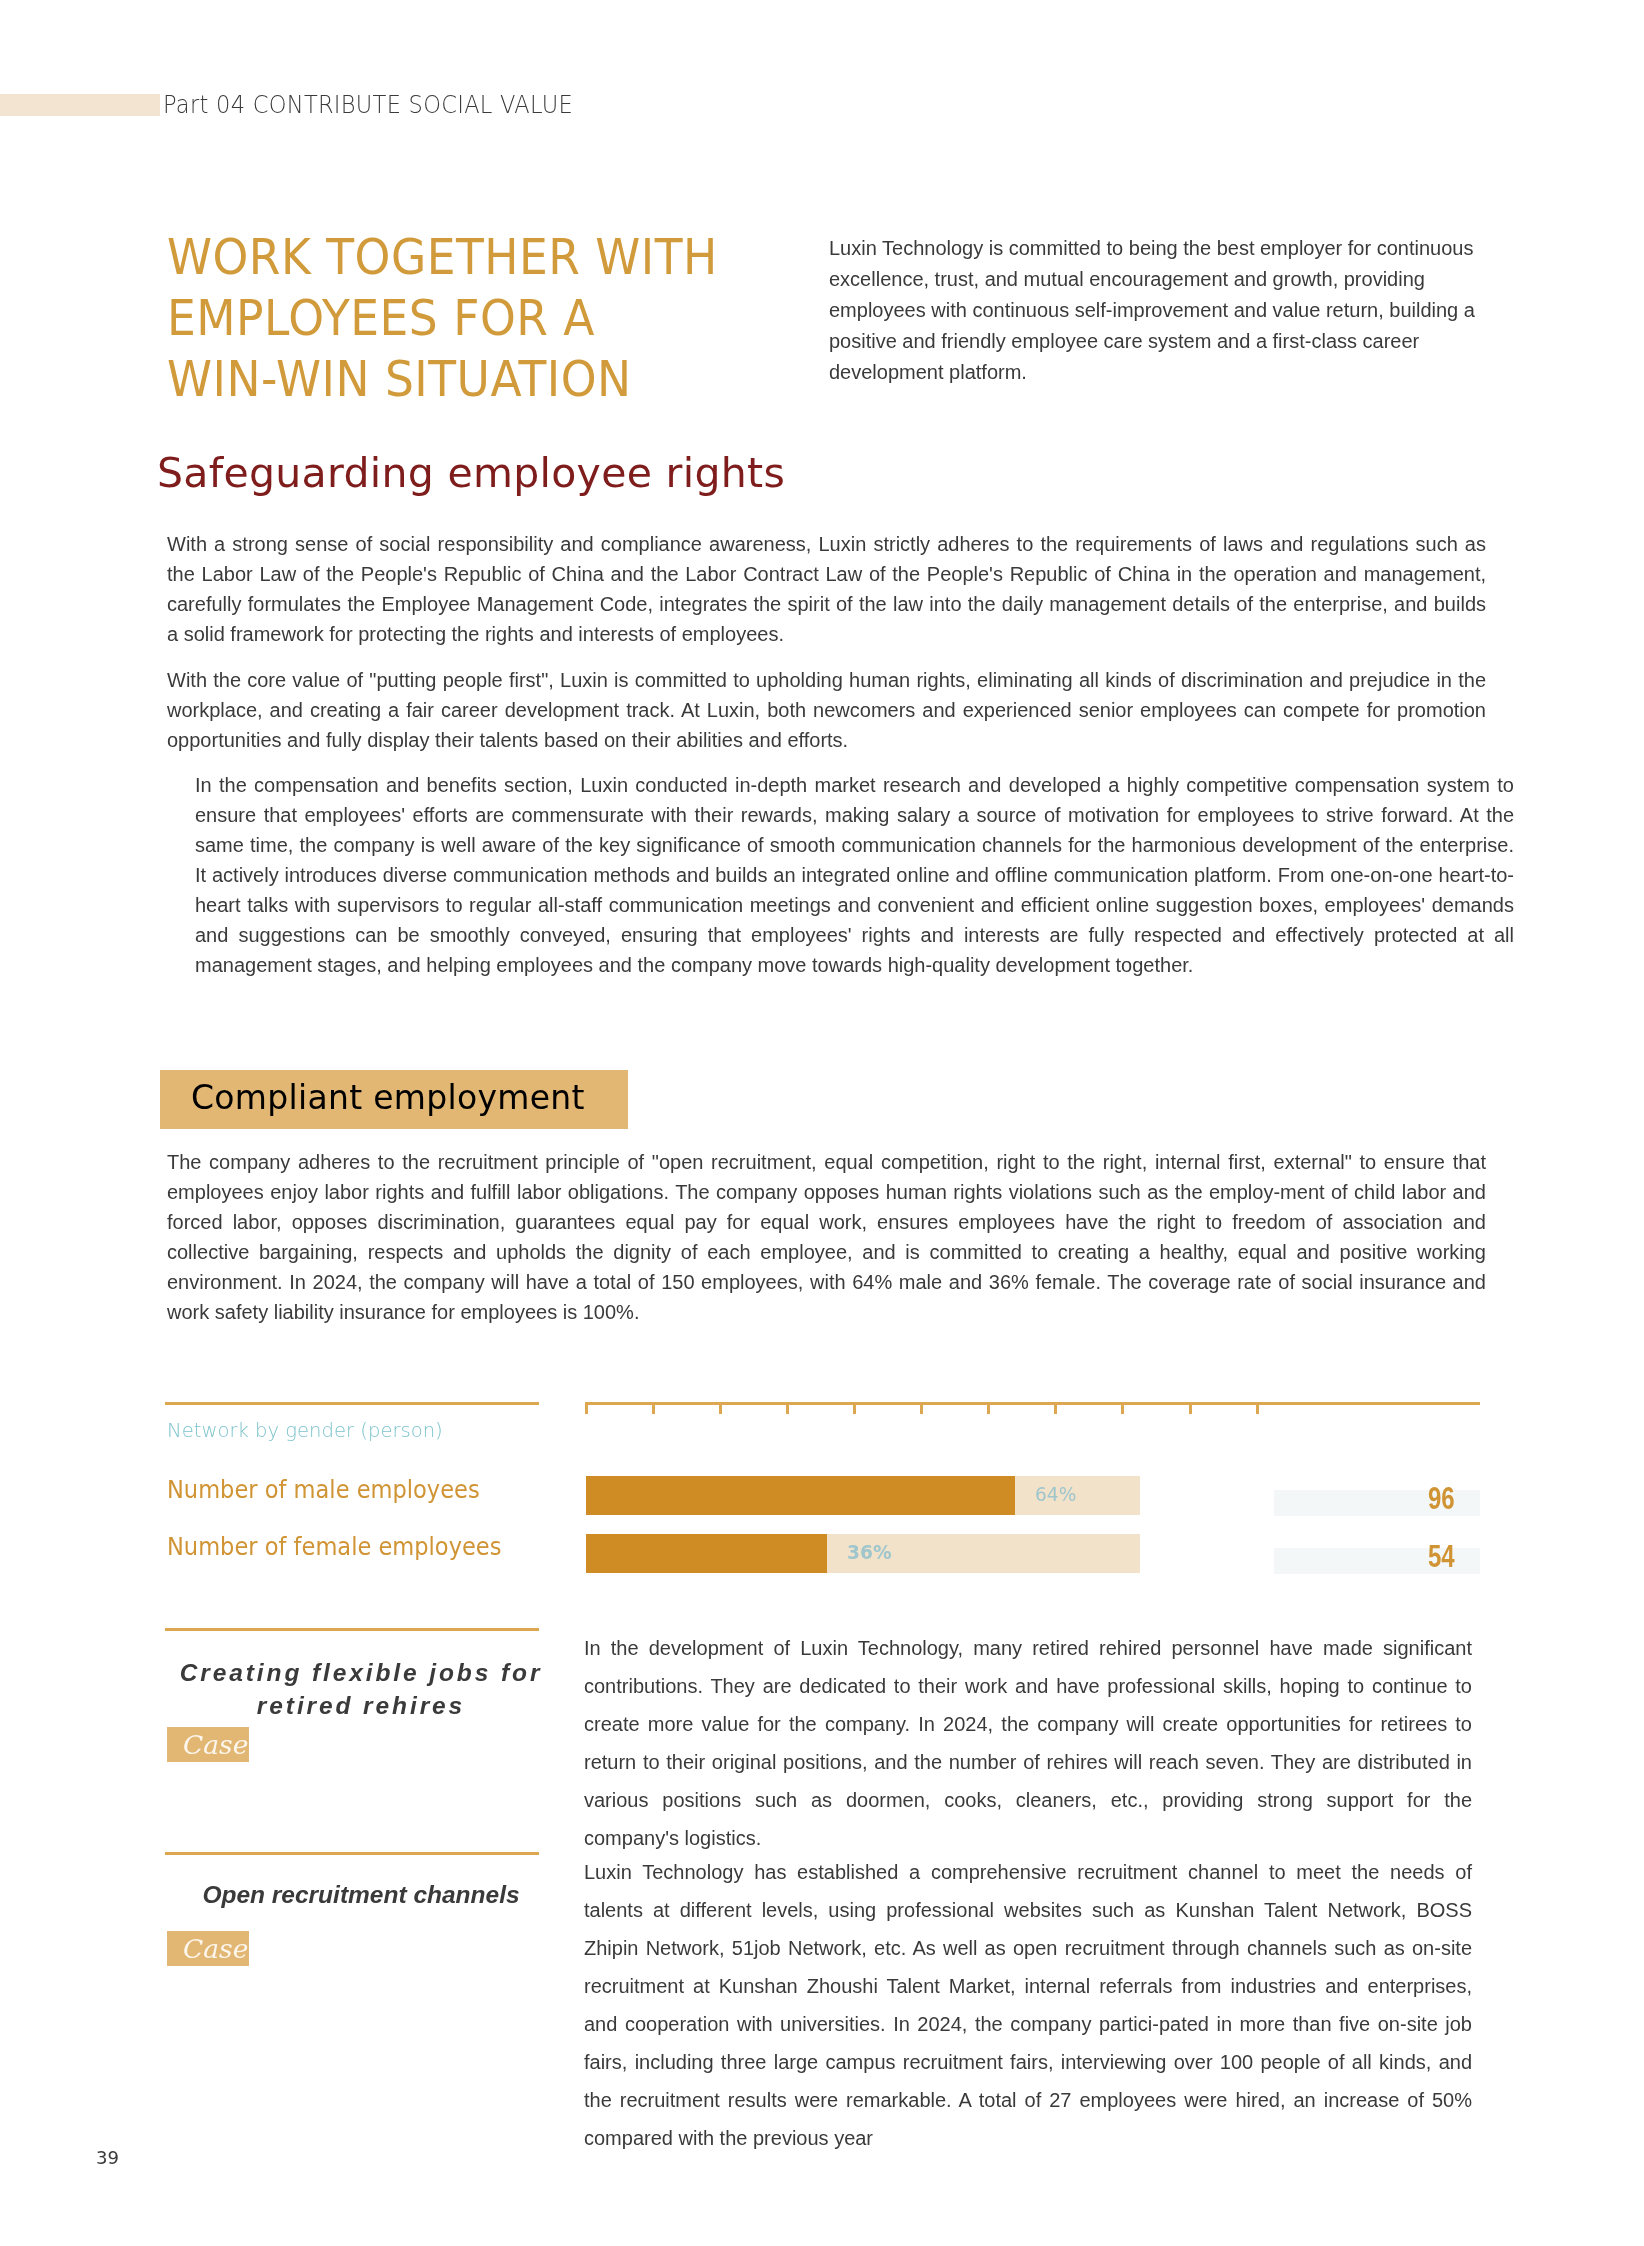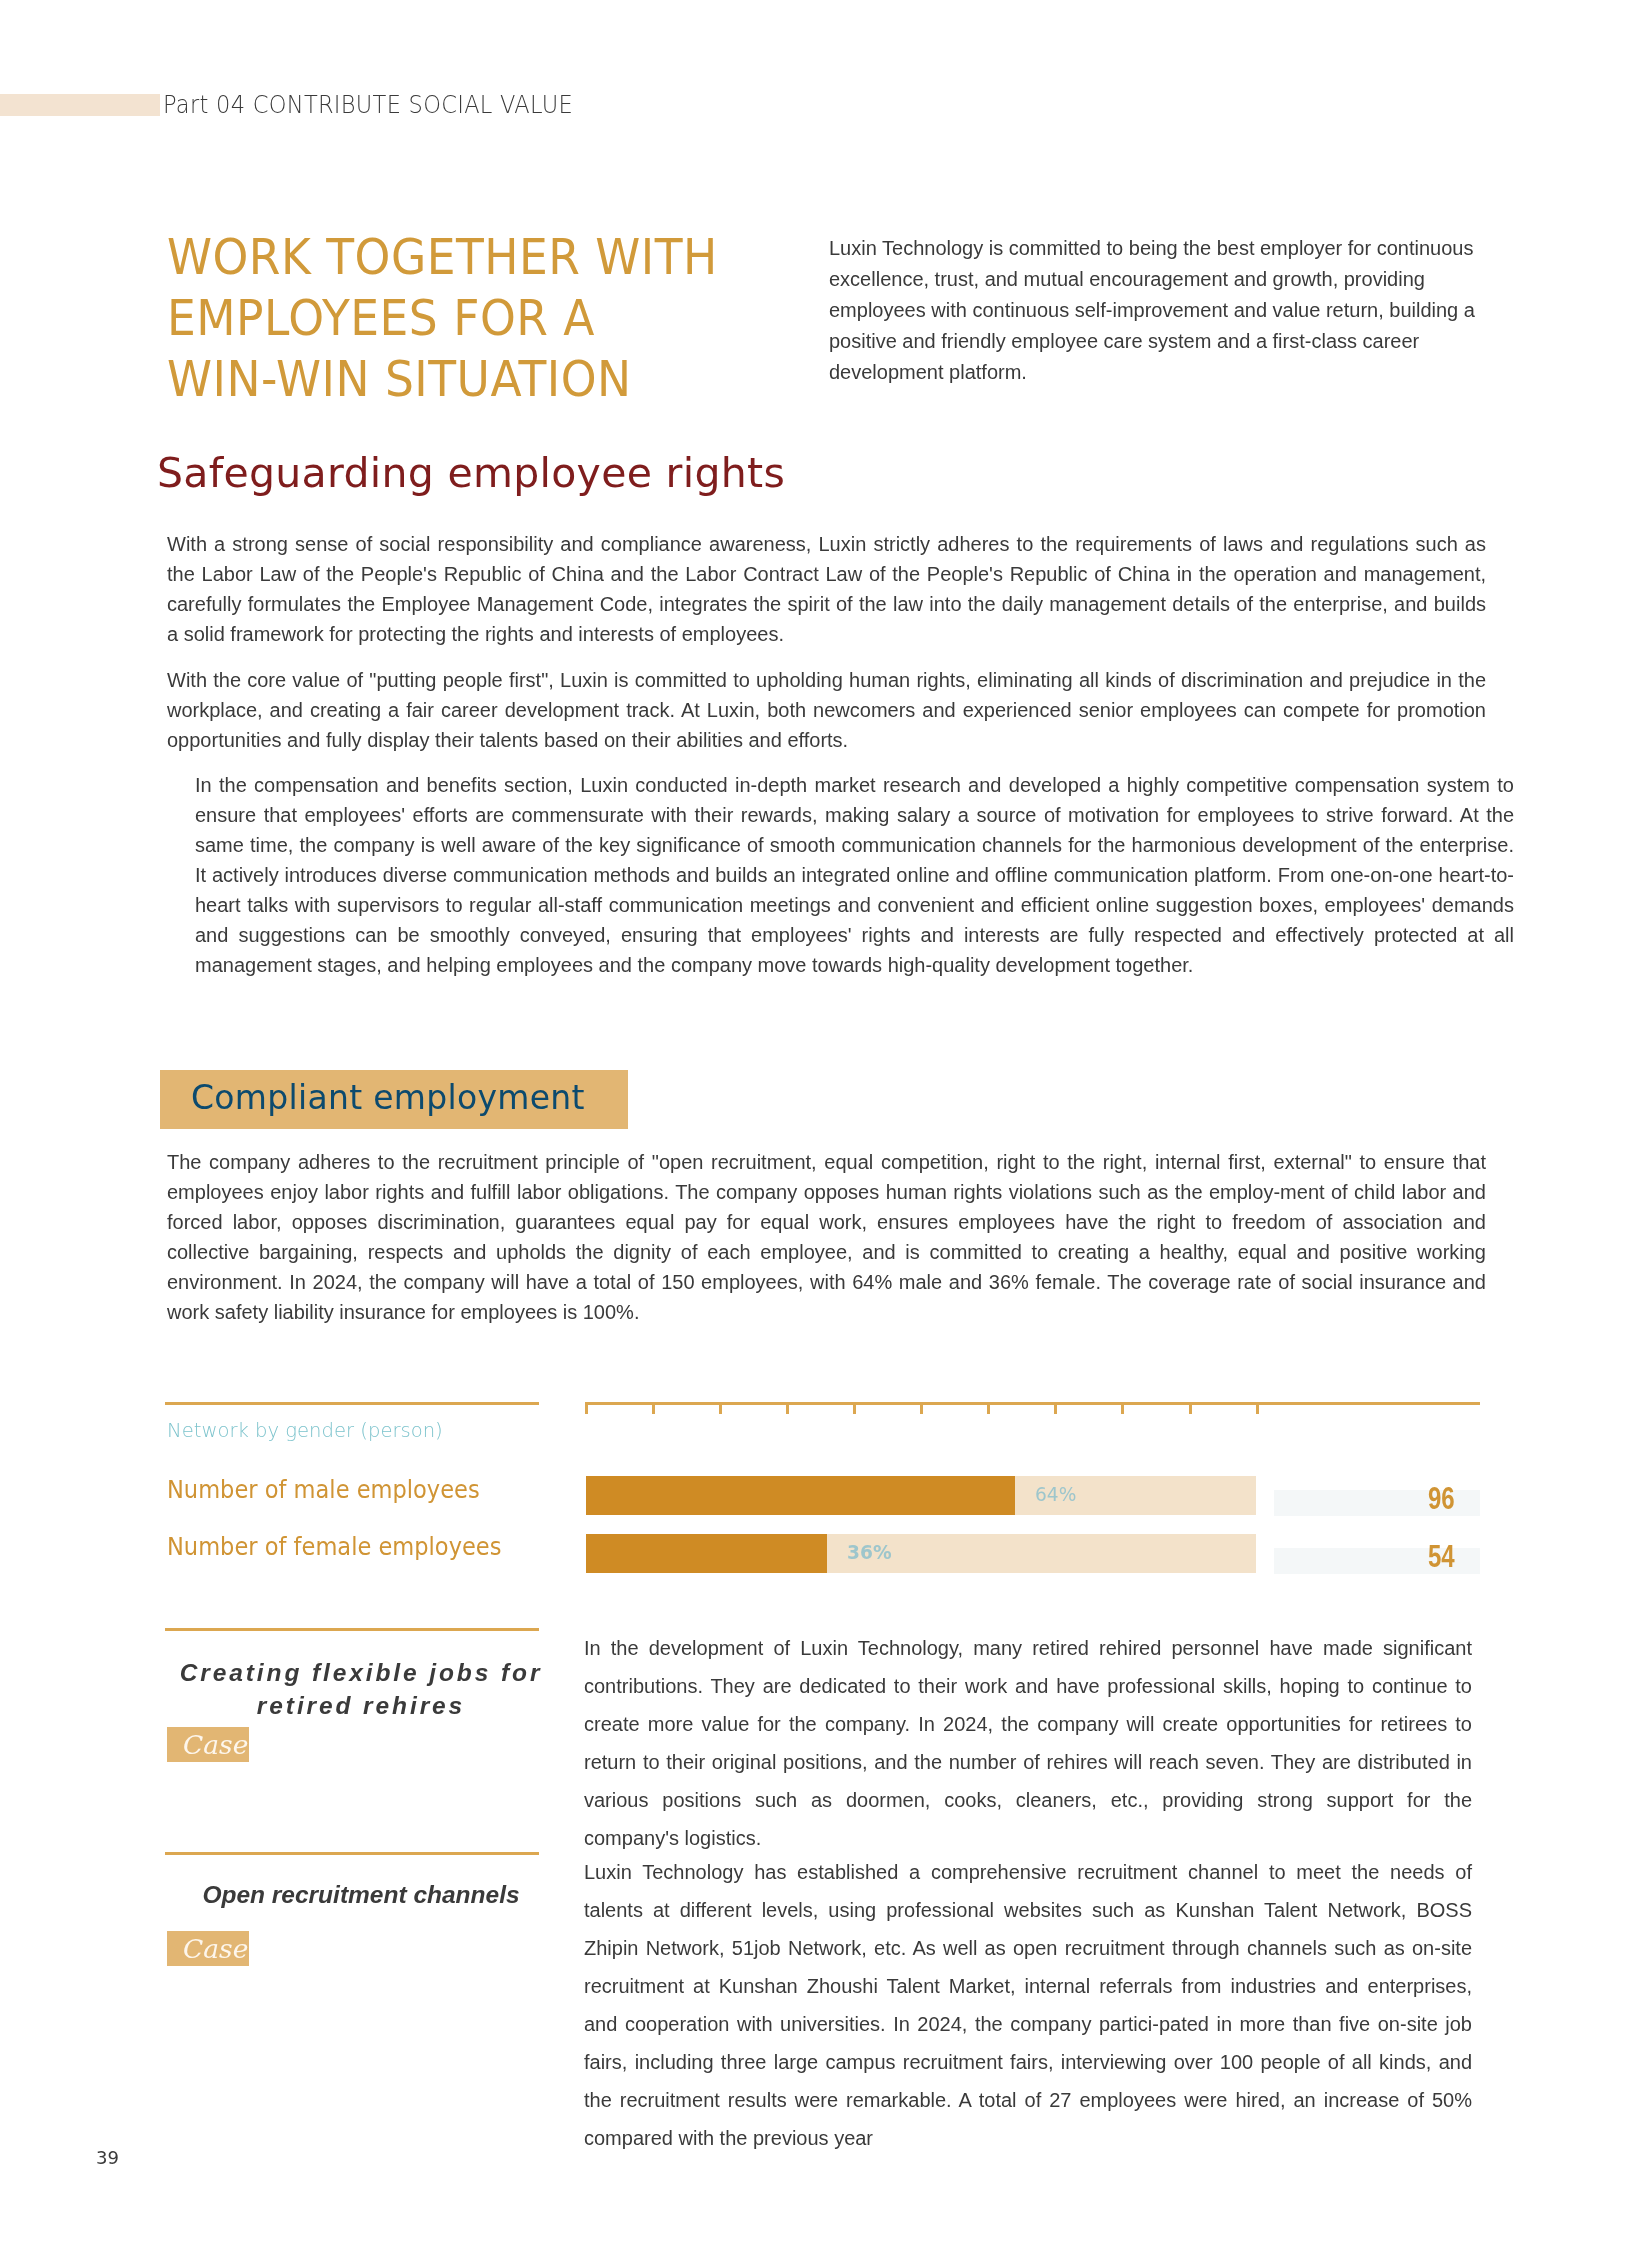--- a/index.html
+++ b/index.html
@@ -13,30 +13,30 @@
     .intro-text { position: absolute; left: 829px; top: 233px; width: 657px; font-size: 20px; line-height: 31px; color: #3a3a3a; text-align: left; }
 
     .section-title { position: absolute; left: 157px; top: 449px; font-family: "DejaVu Sans", sans-serif; font-size: 41px; color: #7f1d1d; letter-spacing: 0.3px; }
 
     .para { position: absolute; left: 167px; width: 1319px; font-size: 20px; line-height: 30px; color: #3a3a3a; text-align: justify; }
     .p1 { top: 529px; }
     .p2 { top: 665px; }
     .p3 { top: 770px; margin-left: 28px; }
 
     .sub-header-box { position: absolute; left: 160px; top: 1070px; width: 468px; height: 59px; background: #e2b673; }
-    .sub-header-text { position: absolute; left: 31px; top: 7.8px; font-family: "DejaVu Sans", sans-serif; font-size: 33px; color: #0c4a6e; letter-spacing: 0.3px; white-space: nowrap; }
+    .sub-header-text { position: absolute; left: 31px; top: 7.8px; font-family: "DejaVu Sans", sans-serif; font-size: 33px; color: #000000; letter-spacing: 0.3px; white-space: nowrap; }
     .p4 { top: 1147px; }
 
     .chart-rule-left { position: absolute; left: 165px; top: 1402px; width: 374px; height: 2.9px; background: #dca750; }
     .chart-axis { position: absolute; left: 586px; top: 1402px; width: 894px; height: 2.9px; background: #dca750; }
     .tick { position: absolute; top: 1402px; width: 2.9px; height: 11.8px; background: #dca750; }
 
     .chart-caption { position: absolute; left: 167px; top: 1419px; font-size: 19.6px; color: #7cc3cc; font-family: "DejaVu Sans", sans-serif; font-weight: 300; }
     .chart-label { position: absolute; left: 167px; font-family: "DejaVu Sans", sans-serif; font-size: 24.5px; color: #d09434; transform: scaleX(0.92); transform-origin: left center; white-space: nowrap; }
-    .bar-track { position: absolute; left: 586px; width: 670px; height: 39px; background: #f3e2ca; }
+    .bar-track { position: absolute; left: 586px; width: 554px; height: 39px; background: #f3e2ca; }
     .bar-fill { position: absolute; left: 0; top: 0; height: 39px; background: #cf8b24; }
     .bar-pct { position: absolute; top: 7.8px; font-size: 18.6px; color: #9ec6cc; font-family: "DejaVu Sans", sans-serif; }
     .value-track { position: absolute; left: 1274px; width: 206px; height: 25.5px; background: #f4f7f8; }
     .value-num { position: absolute; right: 25.5px; top: -9.8px; font-size: 32px; font-weight: bold; color: #d09434; font-family: "Liberation Sans", sans-serif; transform: scaleX(0.75); transform-origin: right center; }
 
     .case-rule { position: absolute; left: 165px; width: 374px; height: 2.9px; background: #dca750; }
     .case-title { position: absolute; left: 165px; width: 392px; font-family: Liberation Sans, sans-serif; font-style: italic; font-weight: bold; font-size: 24.5px; line-height: 33px; color: #3a3a3a; text-align: center; }
     .case-title.spaced { letter-spacing: 2.9px; }
     .case-badge { position: absolute; left: 167px; width: 82px; height: 35px; background: #e2b673; color: #fdf6ec; font-family: "DejaVu Serif", serif; font-style: italic; font-size: 26.5px; line-height: 35px; padding-left: 16px; }
     .case-text { position: absolute; left: 584px; width: 888px; font-size: 20px; line-height: 38px; color: #3a3a3a; text-align: justify; }

